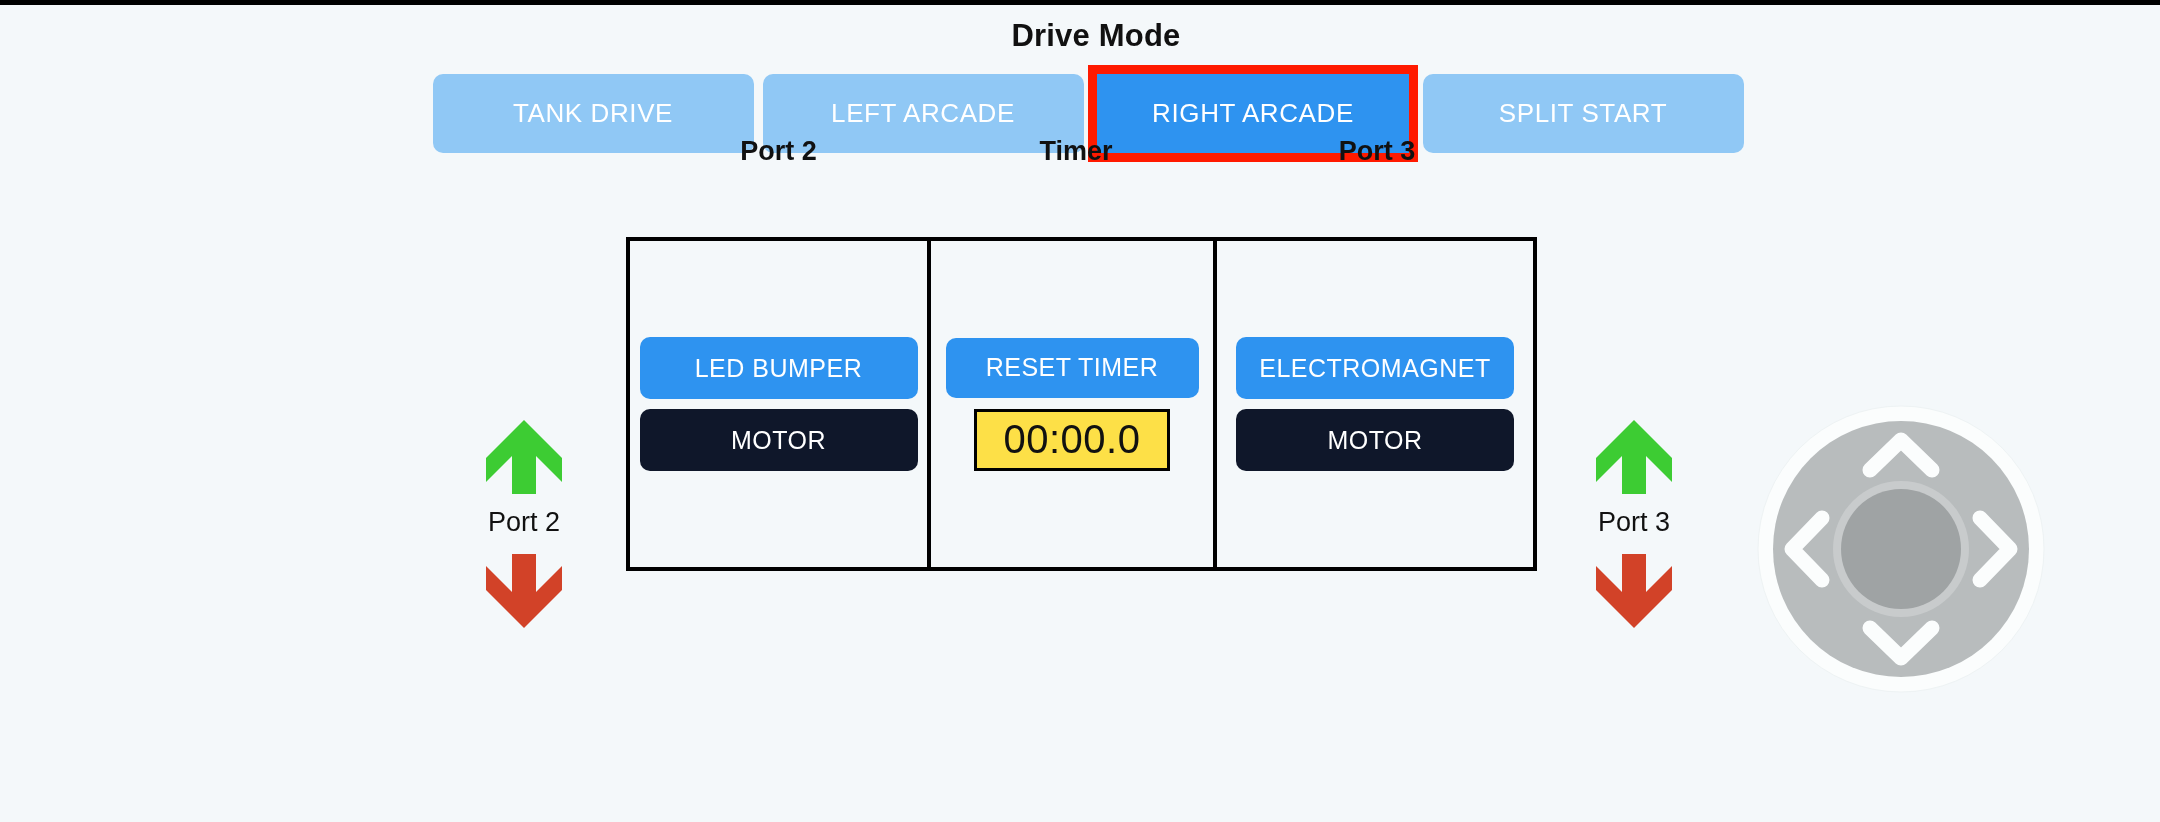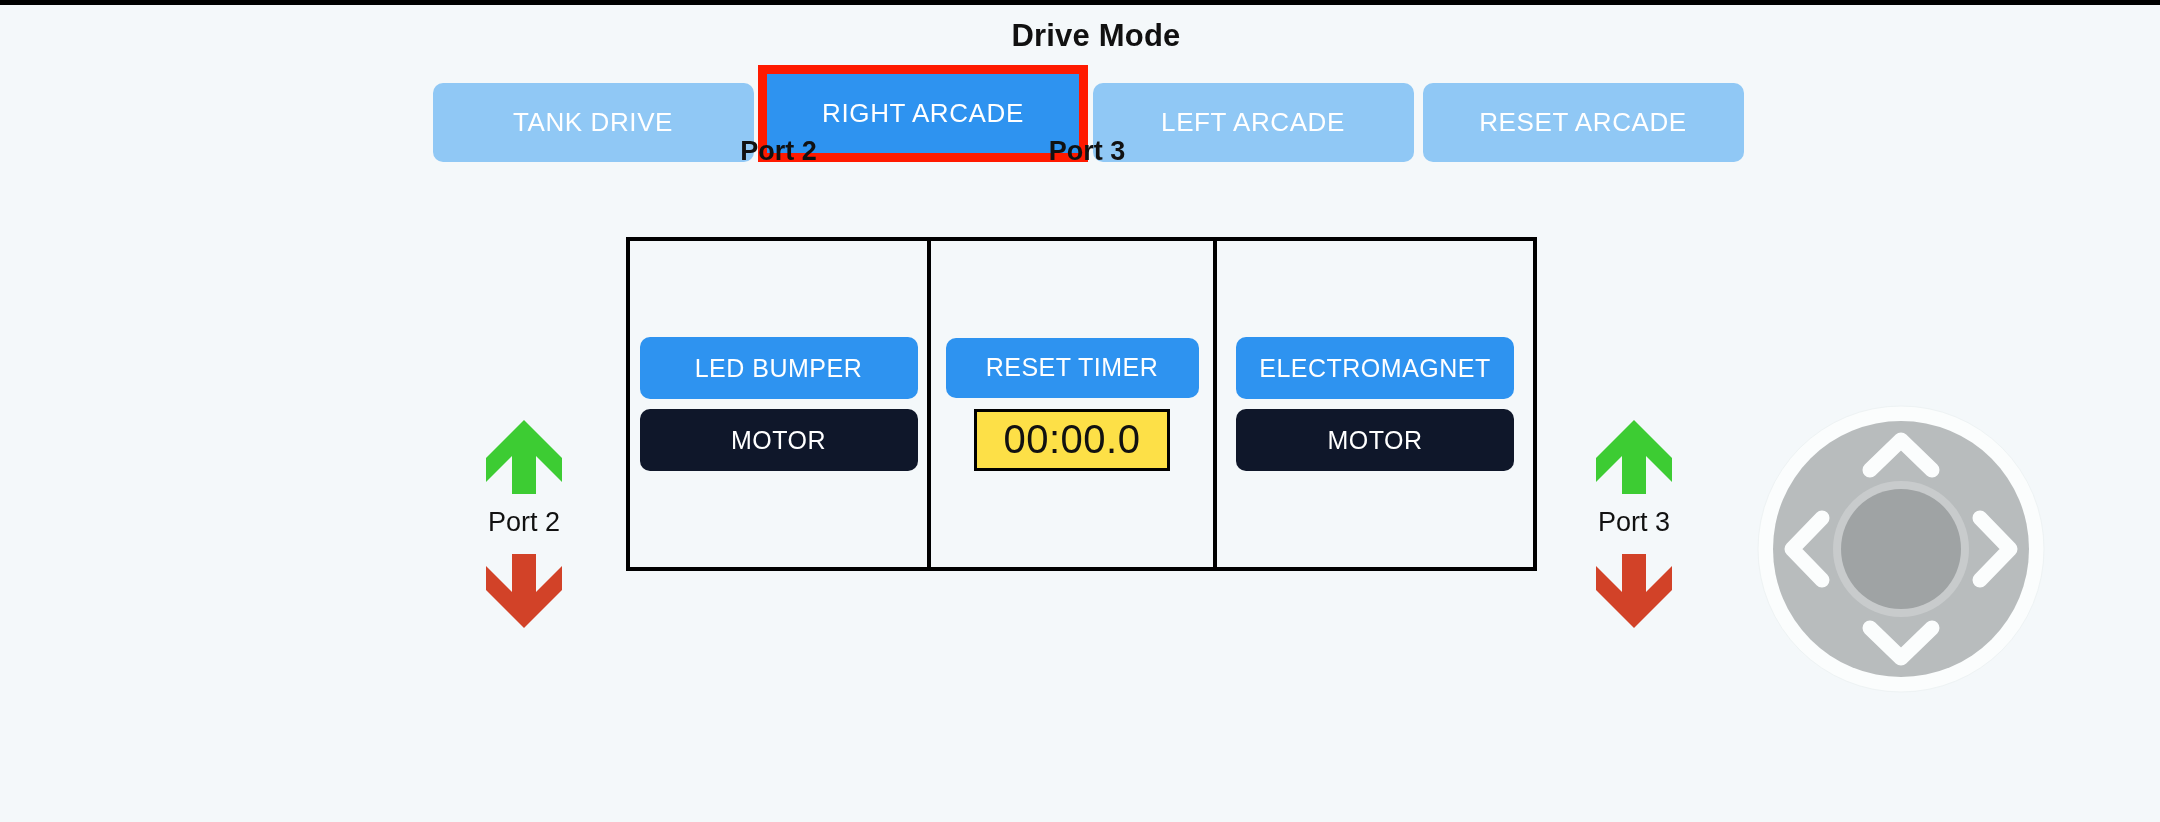--- a/index.html
+++ b/index.html
@@ -34,21 +34,21 @@
     color: #111111;
     letter-spacing: 0.2px;
   }
   #mode-button-row {
     position: absolute;
     top: 74px;
     left: 428px;
     width: 1320px;
     display: flex;
     gap: 0px;
-    align-items: flex-end;
+    align-items: flex-start;
   }
   .mode-btn-wrap {
     width: 330px;
     display: flex;
     justify-content: center;
   }
   .mode-btn {
     width: 321px;
     height: 79px;
     border: none;
@@ -205,34 +205,35 @@
 
 <div id="top-bar"></div>
 
 <div id="drive-mode-title">Drive Mode</div>
 
 <div id="mode-button-row">
   <div class="mode-btn-wrap">
     <button class="mode-btn">TANK DRIVE</button>
   </div>
   <div class="mode-btn-wrap">
+    <button class="mode-btn">LEFT ARCADE</button>
+  </div>
+  <div class="mode-btn-wrap">
     <div class="mode-btn active-wrap">
       <div class="inner">RIGHT ARCADE</div>
     </div>
   </div>
   <div class="mode-btn-wrap">
-    <button class="mode-btn">LEFT ARCADE</button>
-  </div>
-  <div class="mode-btn-wrap">
-    <button class="mode-btn">RESET ARCADE</button>
+    <button class="mode-btn">SPLIT START</button>
   </div>
 </div>
 
 <div id="panel-labels">
   <div class="panel-label p2">Port 2</div>
+  <div class="panel-label tm">Timer</div>
   <div class="panel-label p3">Port 3</div>
 </div>
 
 <div id="panel-group">
 
   <div class="panel port2">
     <div class="stack">
       <button class="act-btn">LED BUMPER</button>
       <button class="act-btn disabled">MOTOR</button>
     </div>

